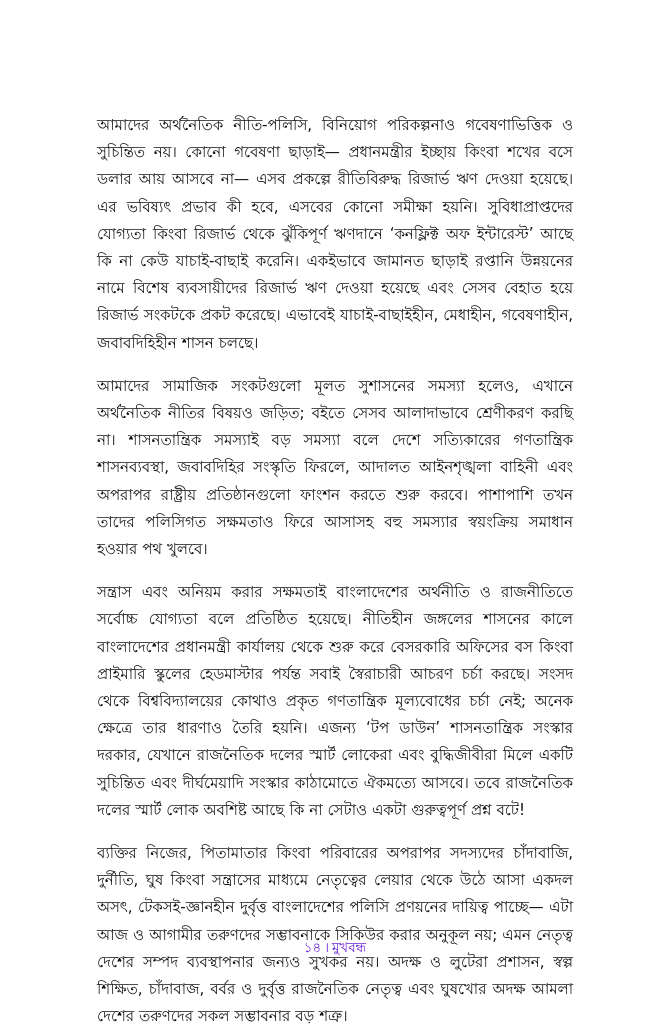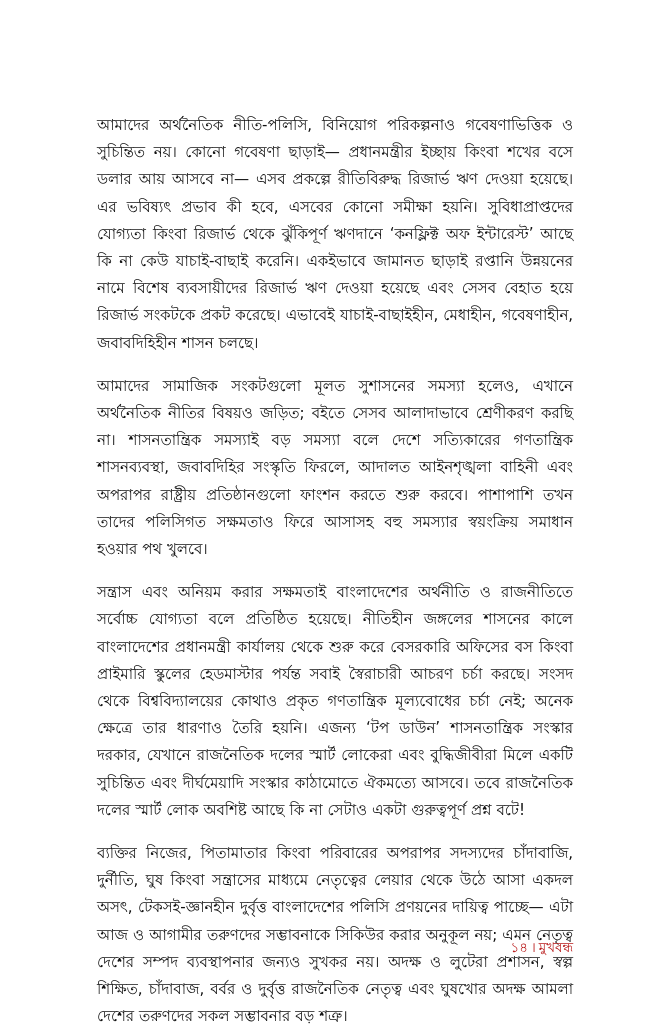--- a/index.html
+++ b/index.html
@@ -60,22 +60,22 @@
   }
 
   .footer {
     position: absolute;
     left: 97px;
     top: 938px;
     width: 476px;
     font-family: "DejaVu Sans", "Liberation Sans", sans-serif;
     font-size: 13.4px;
     line-height: 20px;
-    color: #b91c1c;
-    text-align: right;
+    color: #6d28d9;
+    text-align: center;
     white-space: nowrap;
   }
 
   .footer .sep {
     padding: 0 3px;
   }
 </style>
 </head>
 <body>
 

